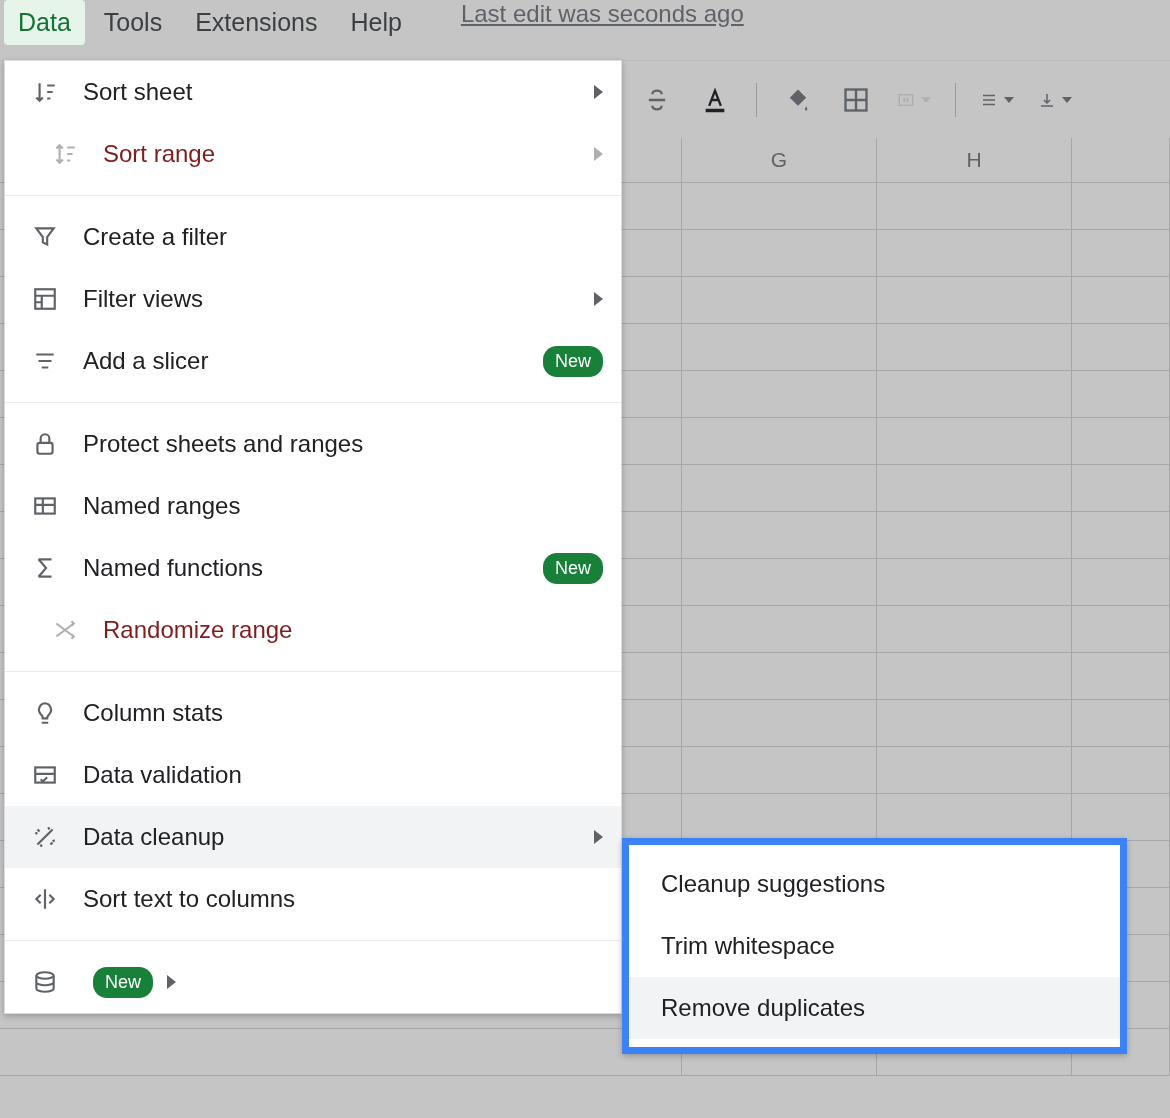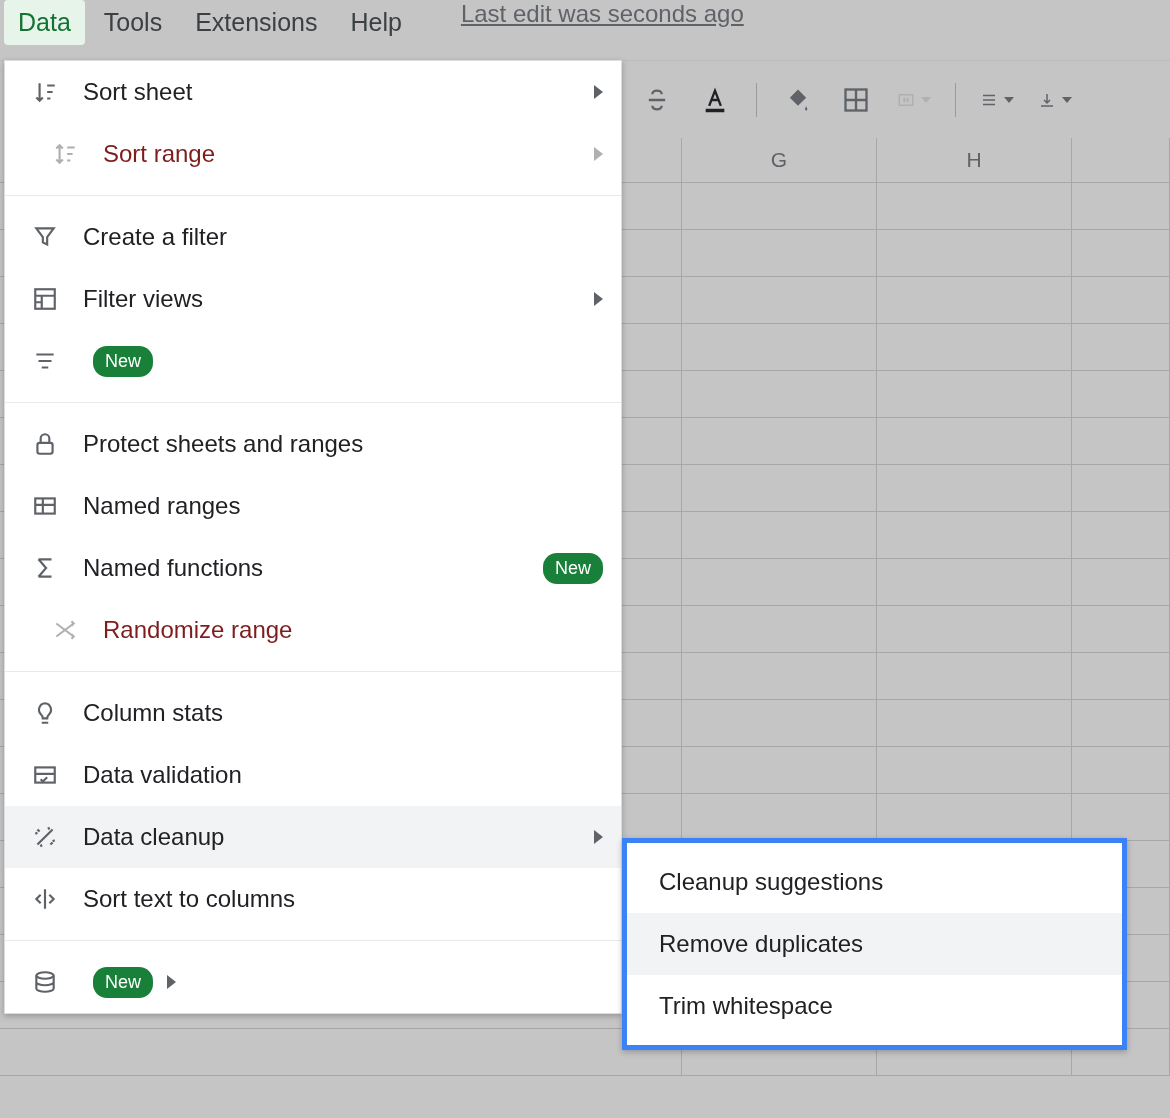--- a/index.html
+++ b/index.html
@@ -165,21 +165,21 @@
   margin-left: 10px;
 }
 
 
 .submenu {
   position: absolute;
   left: 622px;
   top: 838px;
   width: 505px;
   background: #fff;
-  border: 5px solid #3b82f6;
+  border: 7px solid #3b82f6;
   box-shadow: 0 2px 6px rgba(0,0,0,0.25);
   z-index: 11;
   padding: 8px 0;
 }
 .submenu .menu-item {
   padding-left: 32px;
   height: 62px;
 }
 svg { stroke: currentColor; fill: none; stroke-width: 2; }
 </style>
@@ -405,20 +405,21 @@
     </span>
     <span class="menu-label">Filter views</span>
     <span class="menu-arrow"></span>
   </div>
   <div class="menu-item">
     <span class="menu-icon">
       <svg width="26" height="26" viewBox="0 0 24 24">
           <path d="M4 6h16M6 12h12M9 18h6"></path>
         </svg>
     </span>
+    <span class="menu-label">Add a slicer</span>
     <span class="badge-new">New</span>
   </div>
 
   <div class="menu-sep"></div>
 
   <div class="menu-item">
     <span class="menu-icon">
       <svg width="26" height="26" viewBox="0 0 24 24">
           <rect x="5" y="11" width="14" height="10" rx="2"></rect>
           <path d="M8 11V7a4 4 0 018 0v4"></path>
@@ -502,19 +503,19 @@
     <span class="badge-new">New</span>
     <span class="menu-arrow" style="margin-left:14px"></span>
   </div>
 
 </div>
 
 <div class="submenu">
   <div class="menu-item">
     <span class="menu-label">Cleanup suggestions</span>
   </div>
+  <div class="menu-item">
+    <span class="menu-label">Trim whitespace</span>
+  </div>
   <div class="menu-item highlighted">
     <span class="menu-label">Remove duplicates</span>
   </div>
-  <div class="menu-item">
-    <span class="menu-label">Trim whitespace</span>
-  </div>
 </div>
 
 </body></html>

